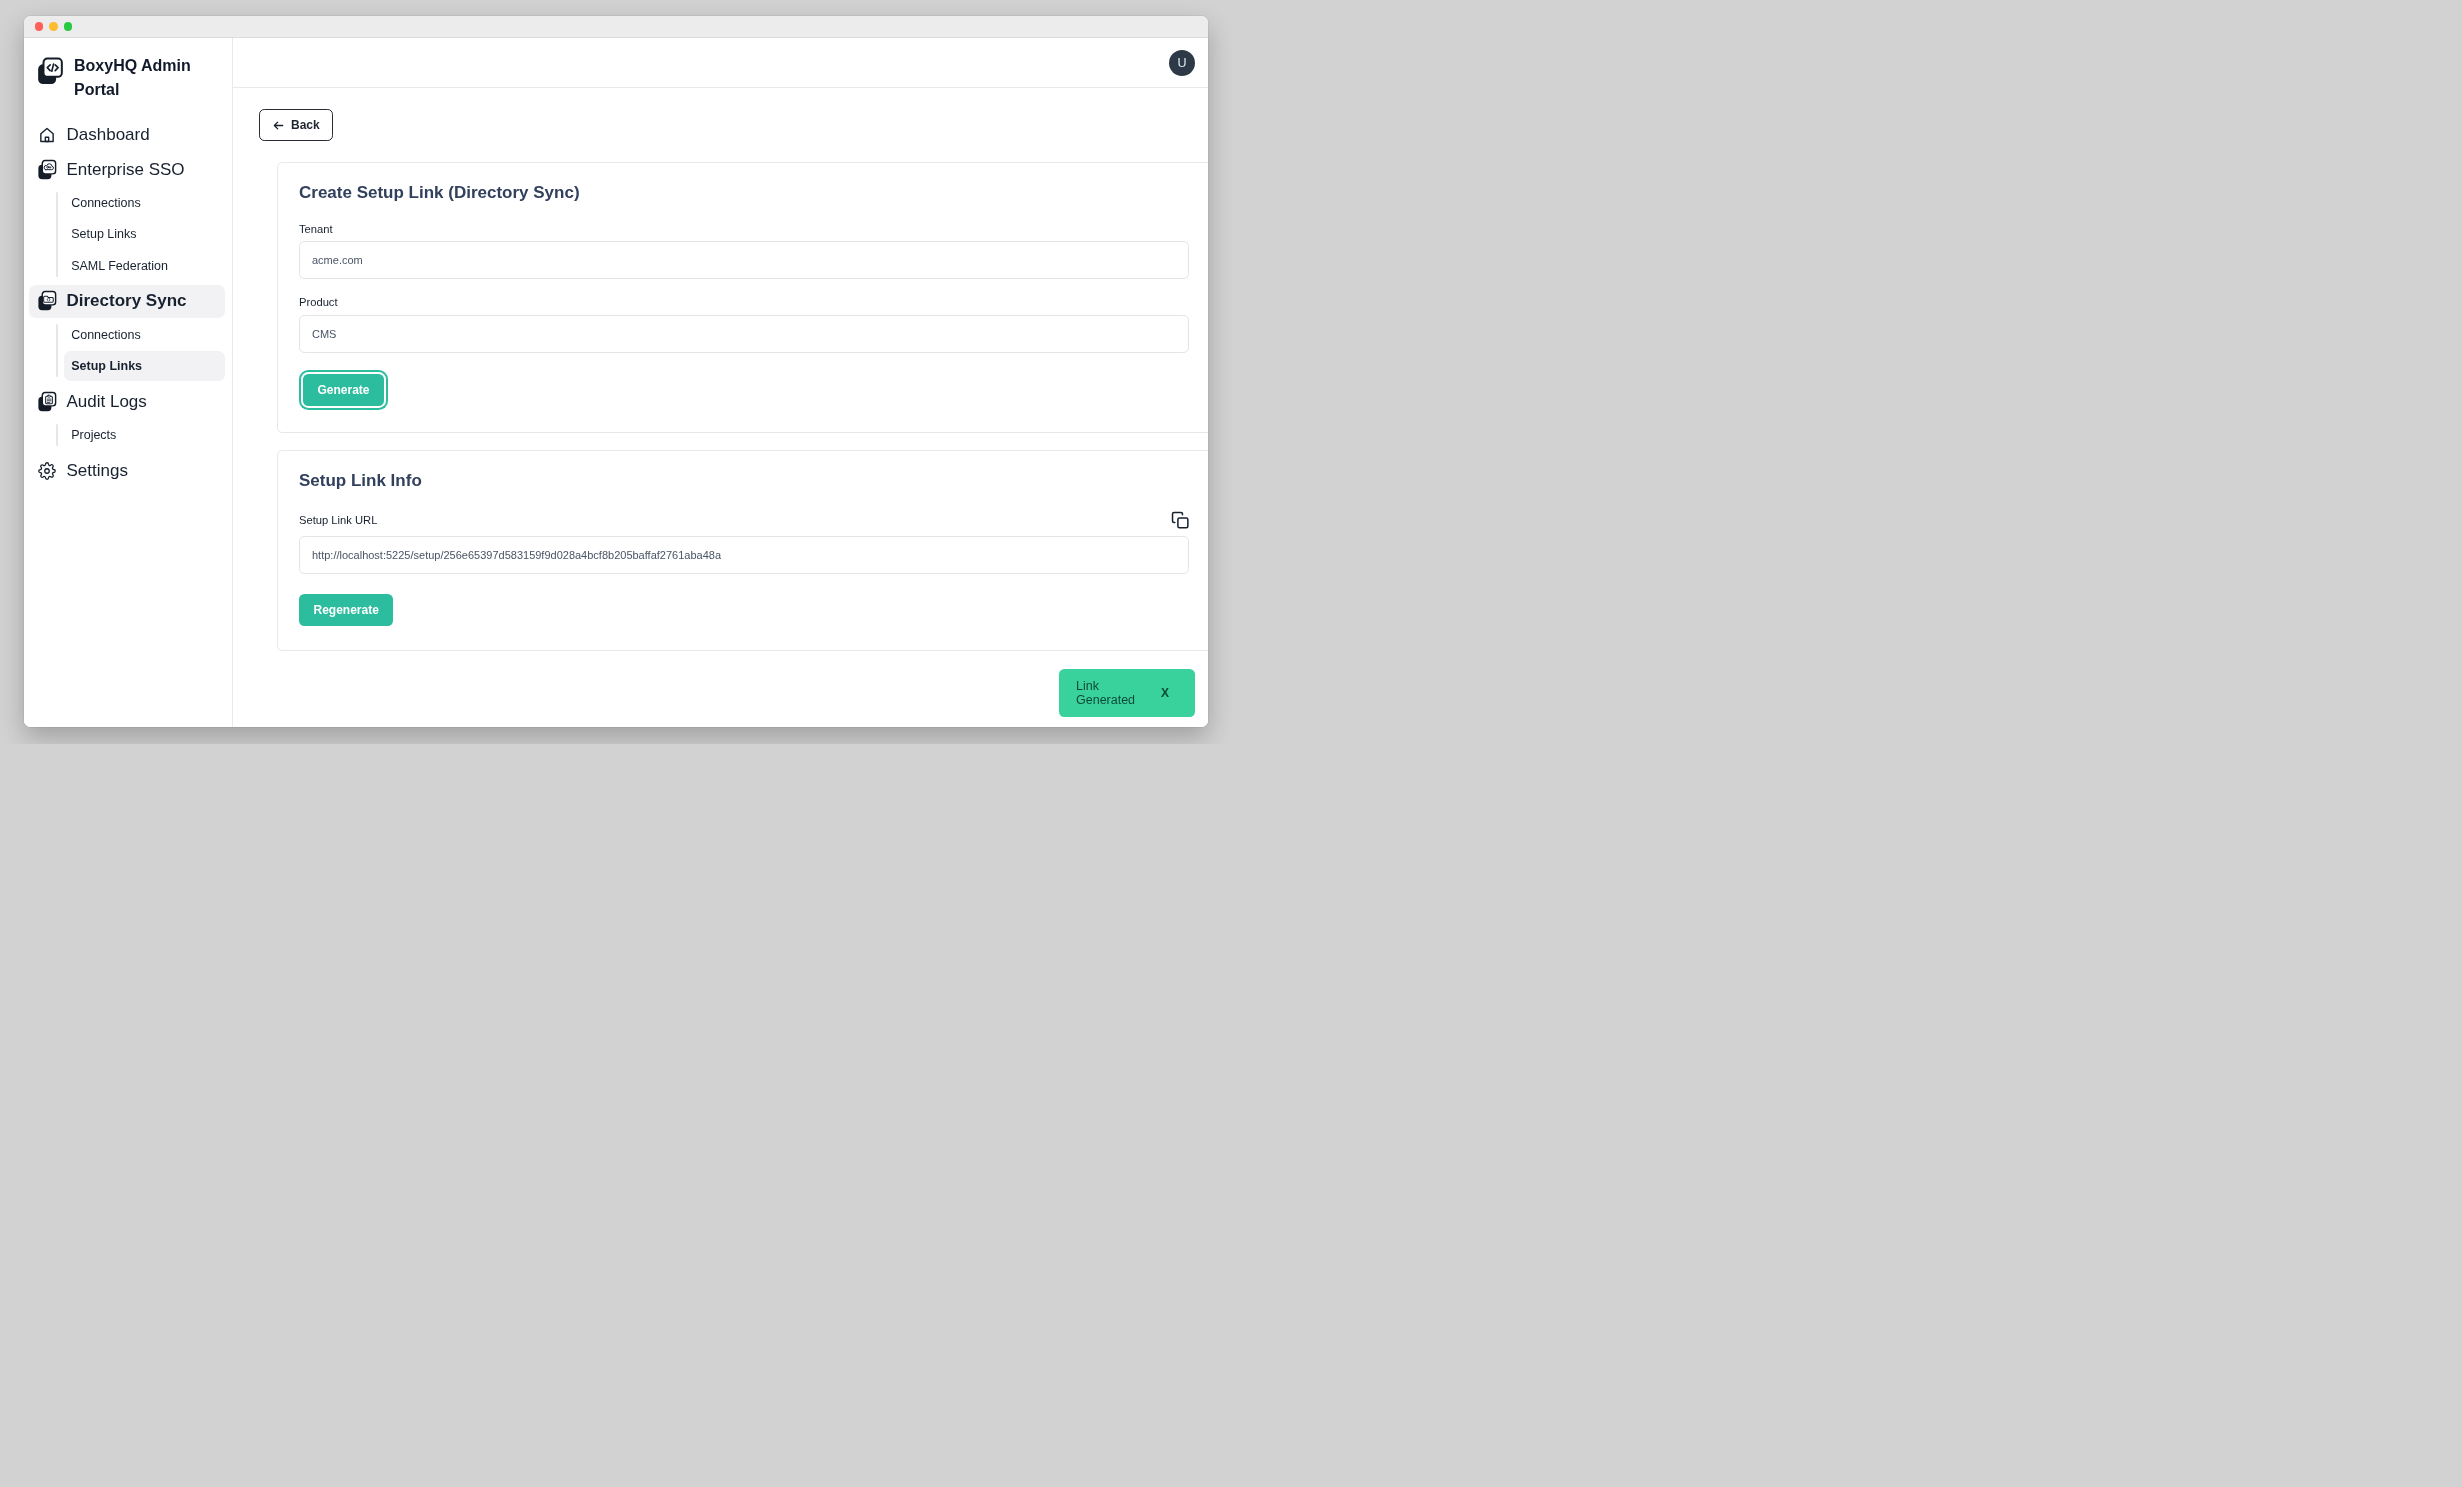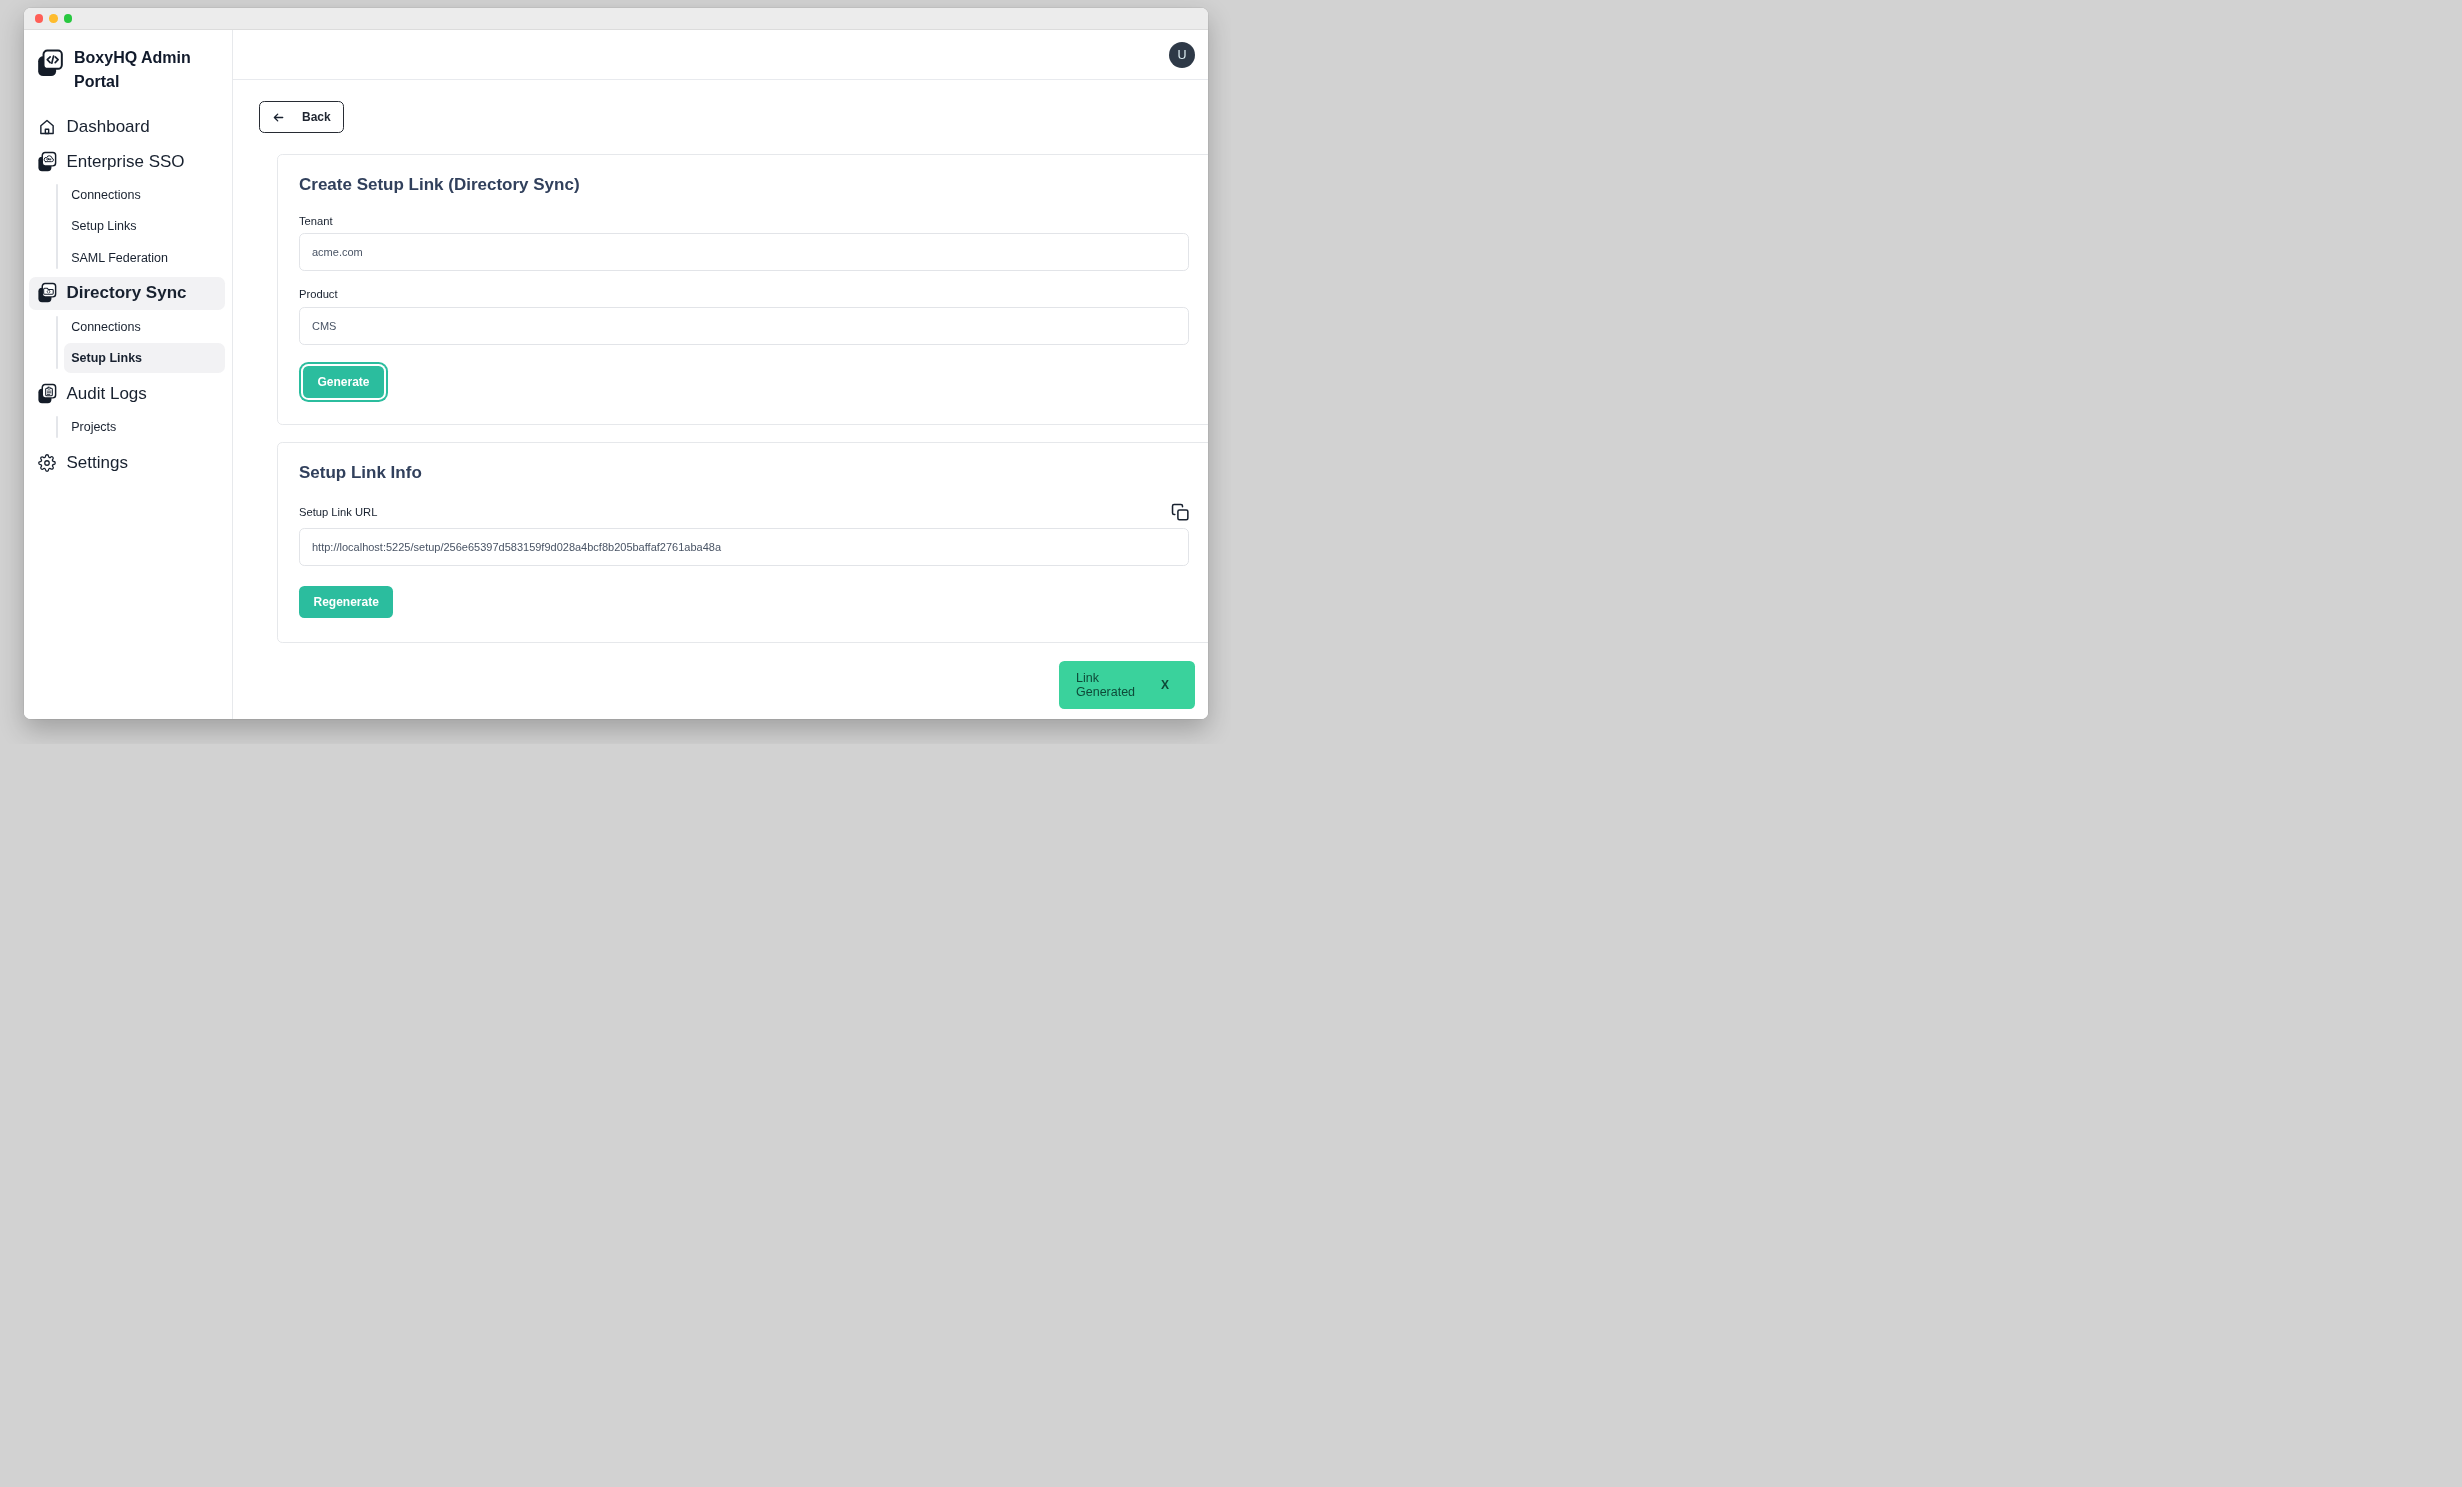--- a/index.html
+++ b/index.html
@@ -4,21 +4,21 @@
 <style>
   * { box-sizing: border-box; margin: 0; padding: 0; }
   html, body { width: 1231px; height: 744px; overflow: hidden; }
   body {
     font-family: "Liberation Sans", "DejaVu Sans", sans-serif;
     background: #d2d2d2;
     color: #18212f;
   }
   .desktop { position: relative; width: 1231px; height: 744px; }
   .window {
-    position: absolute; left: 24px; top: 8px; width: 1184px; height: 711px;
+    position: absolute; left: 24px; top: 16px; width: 1184px; height: 711px;
     background: #fff; border-radius: 6.6px; overflow: hidden;
     box-shadow: 0 10.5px 26px rgba(0,0,0,.24), 0 0 0 0.7px rgba(0,0,0,.06);
     display: flex; flex-direction: column;
   }
   .titlebar {
     height: 22.4px; flex: 0 0 22.4px; background: #ececec; border-bottom: 0.7px solid #dcdcdc;
     display: flex; align-items: center; padding-left: 10.5px; gap: 6px;
   }
   .dot { width: 8.6px; height: 8.6px; border-radius: 50%; cursor: pointer; }
   .dot.red { background: #ff5f57; } .dot.yellow { background: #febc2e; } .dot.green { background: #28c840; }
@@ -57,21 +57,21 @@
     height: 50px; flex: 0 0 50px; border-bottom: 0.7px solid #e8eaee;
     display: flex; align-items: center; justify-content: flex-end; padding-right: 13px;
   }
   .avatar {
     width: 26px; height: 26px; border-radius: 50%; background: #2e3947; color: #ddeef3;
     display: flex; align-items: center; justify-content: center; font-size: 12.5px; cursor: pointer;
   }
   .content { flex: 1; padding: 21px 0 0 26px; }
 
   .back-btn {
-    display: inline-flex; align-items: center; gap: 17px; height: 32px; padding: 0 12px;
+    display: inline-flex; align-items: center; gap: 6px; height: 32px; padding: 0 12px;
     background: #fff; border: 1.3px solid #272b33; border-radius: 5.3px;
     font-size: 12px; font-weight: bold; color: #1f2530; cursor: pointer;
     font-family: inherit;
   }
 
   .card {
     width: 938px; margin-left: 18px; background: #fff;
     border: 0.7px solid #e6e8eb; border-radius: 5.3px; padding: 20px 25px 26px 21px;
   }
   .card.create { margin-top: 20.4px; }

